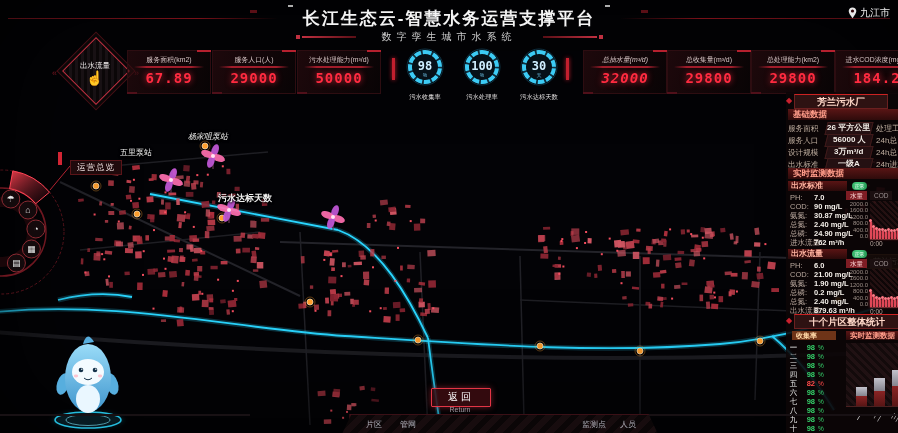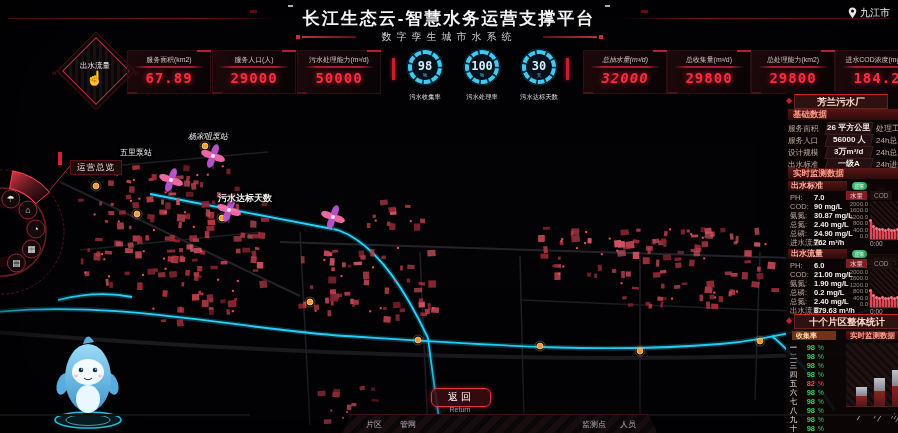--- a/index.html
+++ b/index.html
@@ -104,21 +104,21 @@
   .dm-gray{background:linear-gradient(180deg,#c3c3cc,#84848e);}
   .dm-red{background:linear-gradient(180deg,#8a2424,#581515);}
   .dm-xrow{display:flex;gap:7px;padding-left:10px;margin-top:2px;}
   .dm-x{width:11px;font-size:7.5px;color:#d8d8d8;}
   .dm-x span{display:inline-block;transform:rotate(-58deg) translate(-3px,2px);}
   
   .footer-hatch{position:absolute;left:342px;top:414px;width:316px;height:19px;
        background:repeating-linear-gradient(135deg,#170c0e 0 6px,#0b0607 6px 12px);
        border-top:1px solid #3a1016;clip-path:polygon(3% 0,97% 0,100% 100%,0 100%);}
   .footer-line{position:absolute;top:414px;height:2px;background:#181114;width:250px;}
-  .back-btn{position:absolute;left:431px;top:388px;width:58px;height:17px;line-height:16px;border-radius:6px;
+  .back-btn{position:absolute;left:431px;top:388px;width:58px;height:17px;line-height:16px;border-radius:1px;
        border:1px solid #e23545;background:rgba(60,12,16,.85);box-shadow:0 0 6px rgba(226,53,69,.5);
        text-align:center;font-size:10px;color:#fff;letter-spacing:3px;cursor:pointer;}
   .back-en{position:absolute;left:431px;top:406px;width:58px;text-align:center;font-size:7px;color:#9a9aa2;}
   .btab{position:absolute;top:419px;font-size:8px;color:#b0b0ba;cursor:pointer;}
   .vignette{position:absolute;left:0;top:0;width:898px;height:433px;pointer-events:none;
        box-shadow:inset 0 0 120px rgba(0,0,0,.85);}
 </style>
 </head>
 <body>
 

